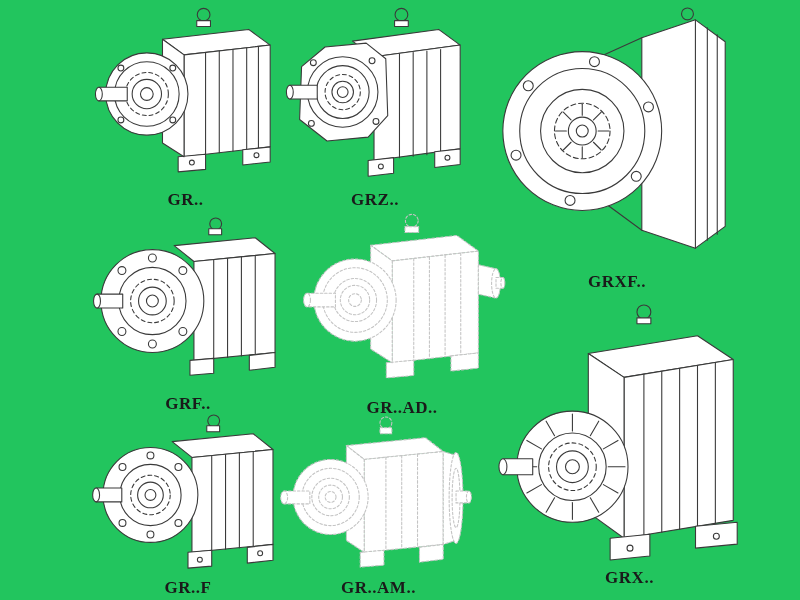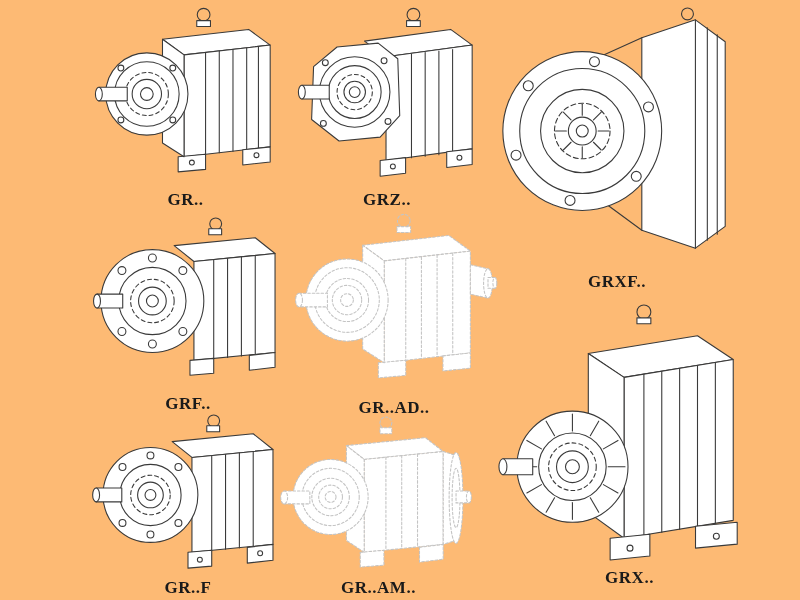--- a/index.html
+++ b/index.html
@@ -1,16 +1,16 @@
 <!DOCTYPE html>
 <html><head>
 <meta charset="utf-8">
 <style>
   html,body{margin:0;padding:0;background:#ffffff;}
-  .canvas{position:relative;width:800px;height:600px;background:#fdba74;overflow:hidden;
+  .canvas{position:relative;width:800px;height:600px;background:#22c55e;overflow:hidden;
           font-family:"Liberation Serif",serif;}
   .cell{position:absolute;display:flex;flex-direction:column;align-items:center;}
   .label{font-weight:700;font-size:17px;color:#1a1a1a;letter-spacing:.5px;margin-top:2px;white-space:nowrap;}
   svg.lineart g{fill:none;stroke:#3a3a3a;stroke-width:1.1;stroke-linejoin:round;stroke-linecap:round;}
   svg.lineart.ghost g{stroke:#c4c4c4;stroke-dasharray:2.5 2;}
 </style>
 </head>
 <body>
 
 <div class="canvas">
@@ -41,21 +41,21 @@
         <circle cx="84.5" cy="120.5" r="3"></circle>
         <circle cx="31.5" cy="120.5" r="3"></circle>
         <rect x="9" y="87" width="29" height="14" fill="#fff"></rect>
         <ellipse cx="9" cy="94" rx="3.5" ry="7" fill="#fff"></ellipse>
         <circle cx="58" cy="94" r="6.5" fill="#fff"></circle>
       </g>
     </svg>
     <div class="label">GR..</div>
   </div>
 
-  <div class="cell" style="left:292px;top:2px">
+  <div class="cell" style="left:280px;top:2px">
     <svg class="lineart" width="190" height="186" viewBox="0 0 190 190">
       <g>
         <circle cx="122" cy="13" r="6.5"></circle>
         <rect x="115" y="19" width="14" height="6" fill="#fff"></rect>
         <polygon points="72,40 160,28 182,44 94,56" fill="#fff"></polygon>
         <polygon points="94,56 182,44 182,150 94,162" fill="#fff"></polygon>
         <line x1="120" y1="53" x2="120" y2="159"></line>
         <line x1="134" y1="51.5" x2="134" y2="157.5"></line>
         <line x1="148" y1="50" x2="148" y2="156"></line>
         <line x1="162" y1="48.5" x2="162" y2="154.5"></line>
@@ -139,21 +139,21 @@
         <line x1="78.7" y1="120.7" x2="70.9" y2="112.9"></line>
         <line x1="90" y1="116" x2="90" y2="105"></line>
         <line x1="101.3" y1="120.7" x2="109.1" y2="112.9"></line>
         <circle cx="90" cy="132" r="14" fill="#fff"></circle>
         <circle cx="90" cy="132" r="6" fill="#fff"></circle>
       </g>
     </svg>
     <div class="label">GRXF..</div>
   </div>
 
-  <div class="cell" style="left:288px;top:208px">
+  <div class="cell" style="left:296px;top:208px">
     <svg class="lineart ghost" width="212" height="188" viewBox="0 0 212 192">
       <g>
         <circle cx="116" cy="13" r="6.5"></circle>
         <rect x="109" y="19" width="14" height="6" fill="#fff"></rect>
         <polygon points="74,38 162,28 184,44 96,54" fill="#fff"></polygon>
         <polygon points="96,54 184,44 184,148 96,158" fill="#fff"></polygon>
         <line x1="118" y1="51.5" x2="118" y2="155.5"></line>
         <line x1="134" y1="50" x2="134" y2="154"></line>
         <line x1="150" y1="48" x2="150" y2="152"></line>
         <line x1="166" y1="46" x2="166" y2="150"></line>

